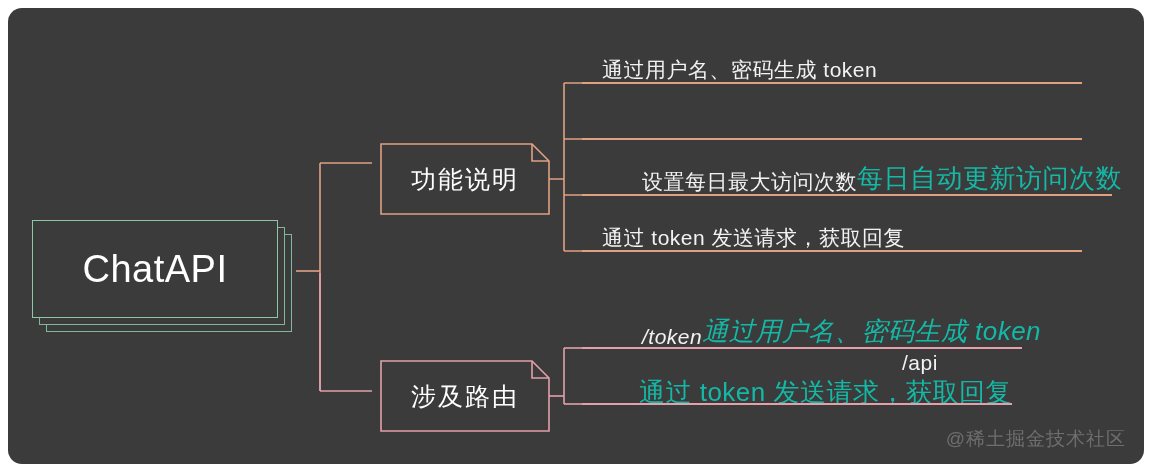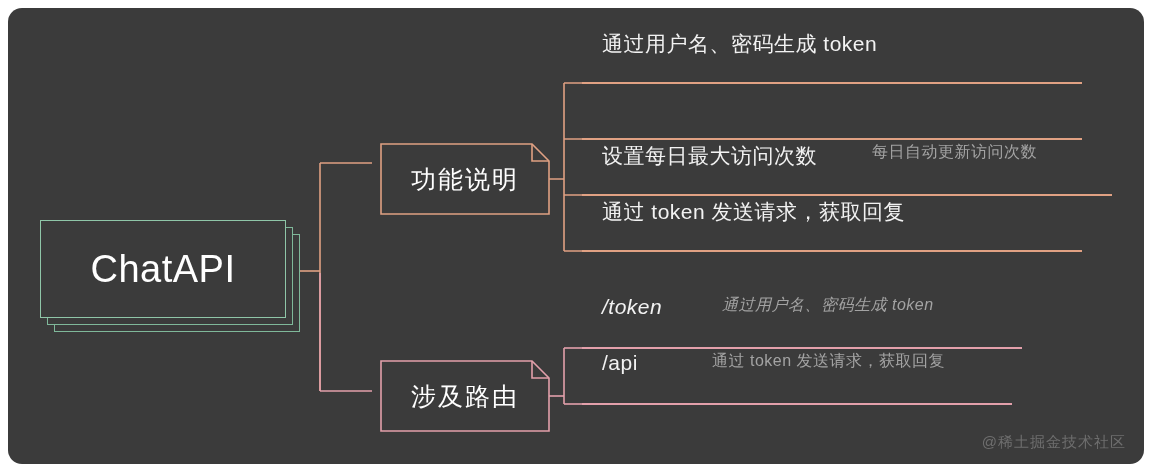--- a/index.html
+++ b/index.html
@@ -30,21 +30,21 @@
     left: 0;
     top: 0;
     width: 1136px;
     height: 456px;
     pointer-events: none;
   }
 
   
   .center-wrap {
     position: absolute;
-    left: 32px;
+    left: 24px;
     top: 212px;
     width: 268px;
     height: 118px;
   }
   .center-shadow {
     position: absolute;
     box-sizing: border-box;
     border: 1.5px solid #7fb89a;
     background: #3b3b3b;
   }
@@ -91,55 +91,56 @@
     white-space: nowrap;
   }
   #branch-func  { left: 372px; top: 135px; }
   #branch-route { left: 372px; top: 352px; text-decoration: underline; }
 
   
   .leaf {
     position: absolute;
     box-sizing: border-box;
     display: flex;
-    align-items: flex-start;
+    align-items: flex-end;
     height: 54px;
     padding-left: 20px;
     white-space: nowrap;
   }
   .leaf .leaf-text {
     color: #f2f2f2;
     font-size: 21px;
     letter-spacing: 0.5px;
   }
   .leaf .leaf-key {
     color: #f2f2f2;
     font-size: 21px;
     letter-spacing: 0.5px;
     display: inline-block;
+    margin-left: 40px;
   }
   .leaf .leaf-desc {
-    color: #a3a3a3;
-    font-size: 16px;
+    color: #14b8a6;
+    font-size: 26px;
     letter-spacing: 0.5px;
   }
   .leaf-underline {
     position: absolute;
     left: 0;
     bottom: 0;
     height: 2px;
   }
 
   
   .watermark {
     position: absolute;
     right: 18px;
     bottom: 12px;
     color: #6e6e6e;
-    font-size: 15px;
+    font-size: 19px;
     letter-spacing: 1px;
     white-space: nowrap;
   }
 </style>
 </head>
 <body>
 
 <div id="root">
   <div id="canvas">
 
@@ -217,21 +218,21 @@
       <span class="leaf-text">通过 token 发送请求，获取回复</span>
       <div class="leaf-underline" style="width:500px; background:#e0a183;"></div>
     </div>
 
     <div class="leaf" style="left:574px; top:287px; width:440px;font-style:italic;">
       <span class="leaf-key" style="width:120px;">/token</span>
       <span class="leaf-desc">通过用户名、密码生成 token</span>
       <div class="leaf-underline" style="width:440px; background:#e3a0ab;"></div>
     </div>
 
-    <div class="leaf" style="left:574px; top:343px; width:430px;">
+    <div class="leaf" style="left:574px; top:343px; width:430px;flex-direction:column;">
       <span class="leaf-key" style="width:110px;">/api</span>
       <span class="leaf-desc">通过 token 发送请求，获取回复</span>
       <div class="leaf-underline" style="width:430px; background:#e3a0ab;"></div>
     </div>
 
     <div class="watermark">@稀土掘金技术社区</div>
 
   </div>
 </div>
 

